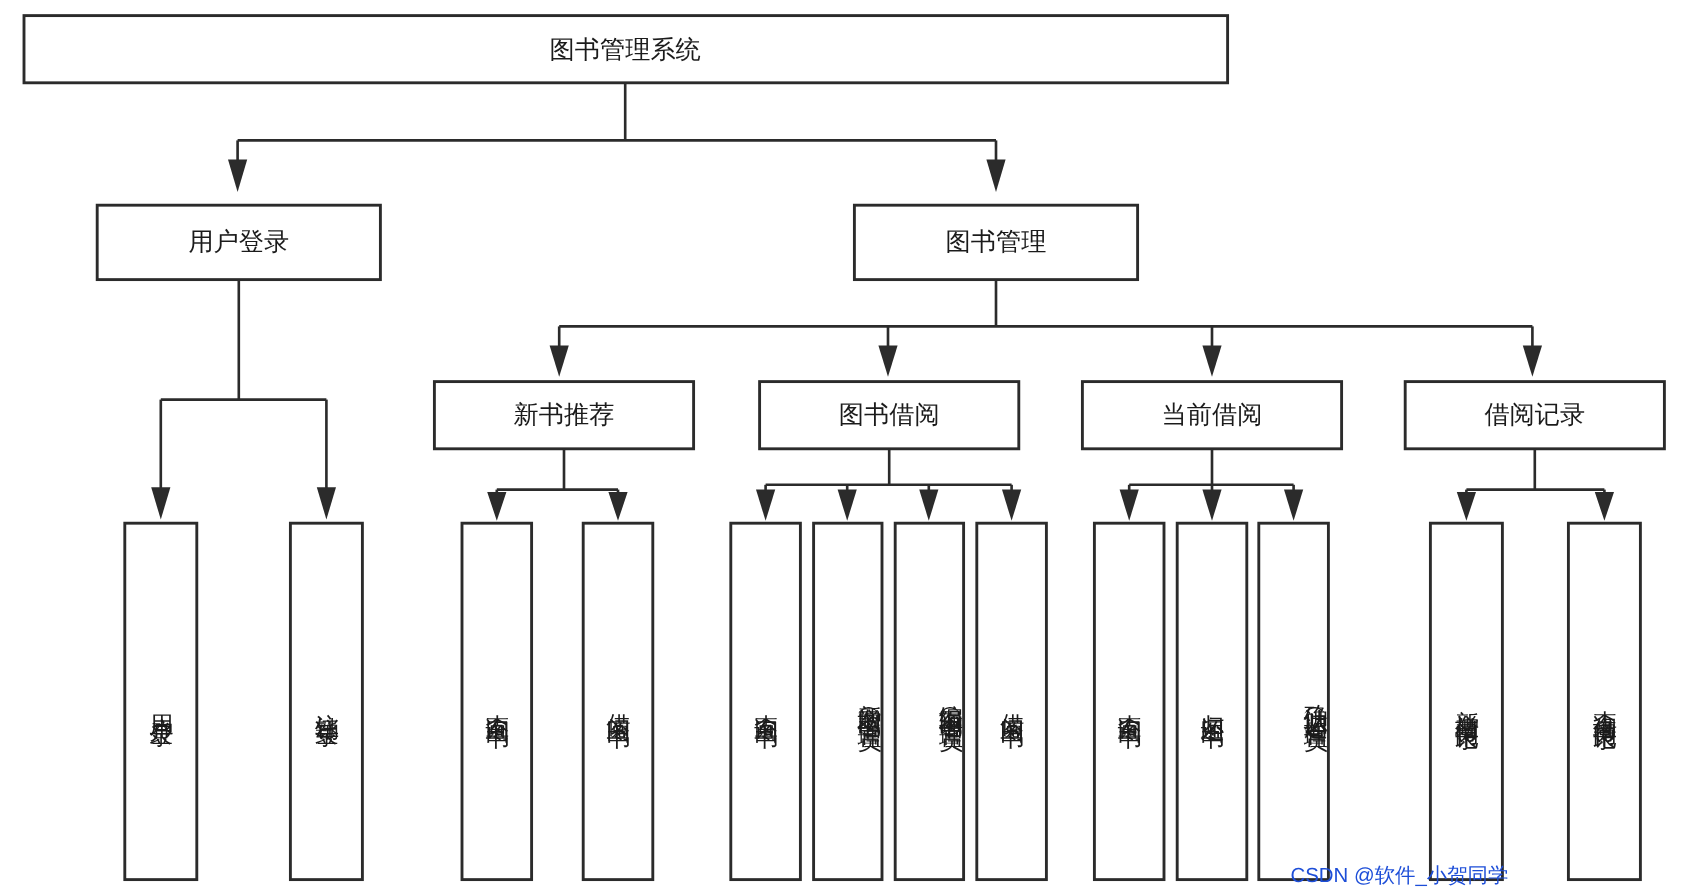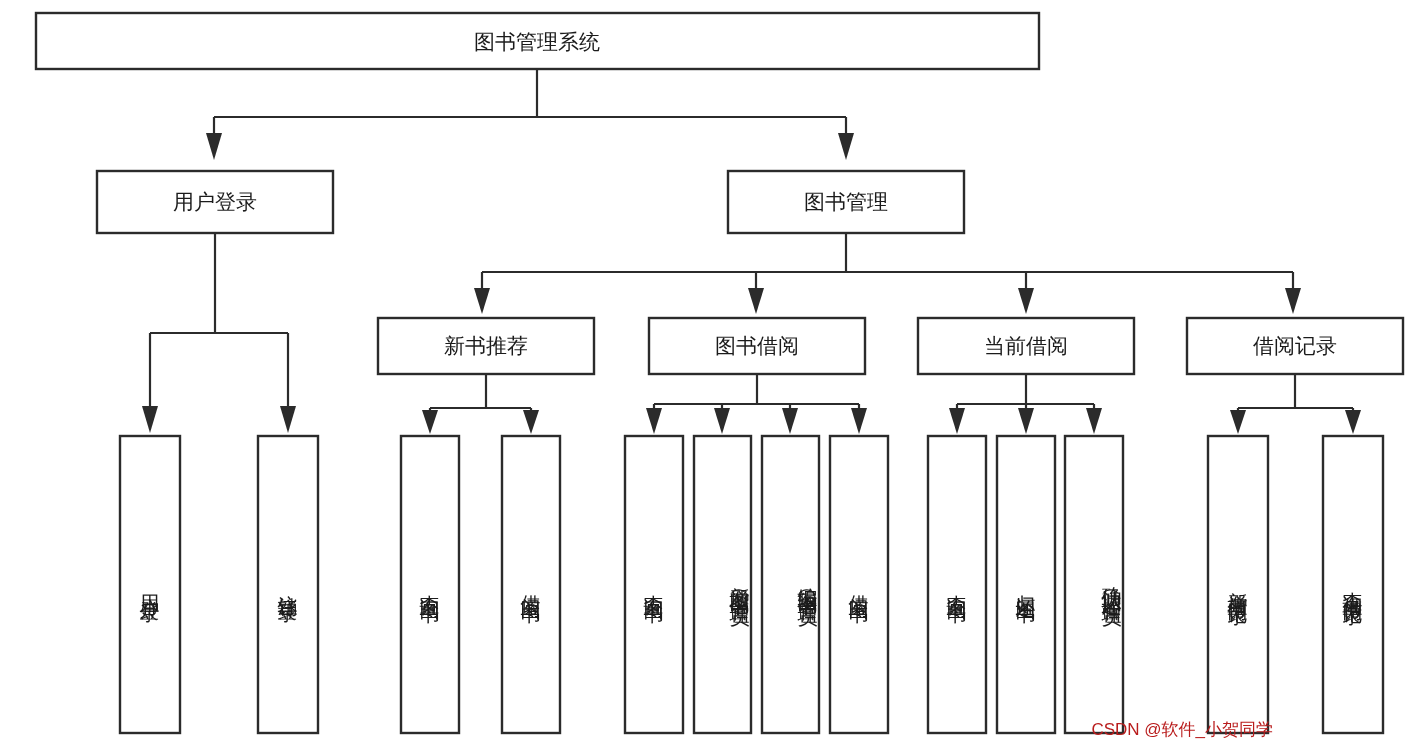--- a/index.html
+++ b/index.html
@@ -11,21 +11,20 @@
     width: 1405px;
     height: 747px;
     font-family: "Liberation Sans", "DejaVu Sans", sans-serif;
     overflow: hidden;
   }
   #diagram-root {
     position: relative;
     width: 1265px;
     height: 747px;
     background: #ffffff;
-    margin-left: 16px;
   }
   svg#flow-svg {
     position: absolute;
     left: 0;
     top: 0;
     width: 1405px;
     height: 747px;
     display: block;
   }
   .node-box {
@@ -62,21 +61,21 @@
     white-space: nowrap;
     user-select: none;
     pointer-events: none;
   }
   .watermark {
     position: absolute;
     right: 8px;
     bottom: 6px;
     font-family: "Liberation Sans", "DejaVu Sans", sans-serif;
     font-size: 17px;
-    color: #b91c1c;
+    color: #1d4ed8;
     white-space: nowrap;
     user-select: none;
   }
 </style>
 </head>
 <body>
 
 <div id="diagram-root">
 
   <svg id="flow-svg" viewBox="0 0 1405 747">

